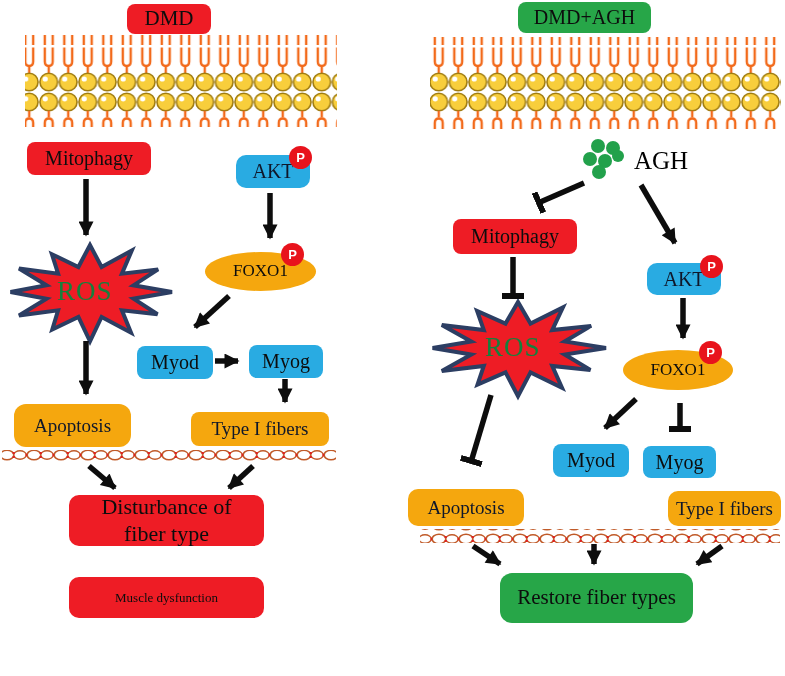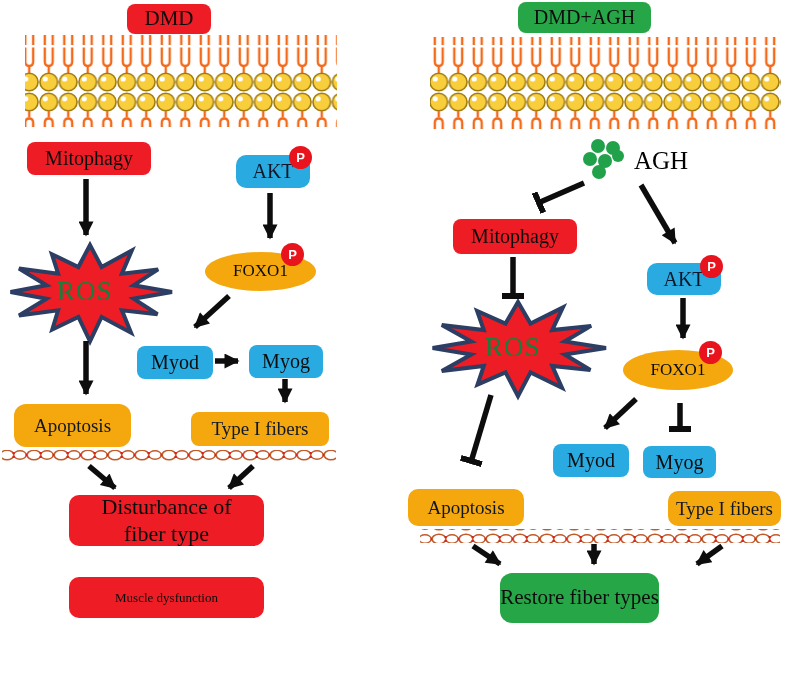--- a/index.html
+++ b/index.html
@@ -134,15 +134,15 @@
 
   <div class="node orange ellipse tblack" style="left:623px;top:350px;width:110px;height:40px;font-size:17px;">FOXO1</div>
   <div class="pbadge" style="left:699px;top:341px;">P</div>
 
   <div class="node blue r8 tblack" style="left:553px;top:444px;width:76px;height:33px;font-size:20px;">Myod</div>
   <div class="node blue r8 tblack" style="left:643px;top:446px;width:73px;height:32px;font-size:20px;">Myog</div>
 
   <div class="node orange r10 twhite" style="left:408px;top:489px;width:116px;height:37px;font-size:19px;">Apoptosis</div>
   <div class="node orange r10 twhite" style="left:668px;top:491px;width:113px;height:35px;font-size:19px;">Type I fibers</div>
 
-  <div class="node green r12 tblack" style="left:500px;top:573px;width:159px;height:50px;font-size:21px;">Restore fiber types</div>
+  <div class="node green r12 tblack" style="left:500px;top:573px;width:193px;height:50px;font-size:21px;">Restore fiber types</div>
 
 </div>
 
 </body></html>

